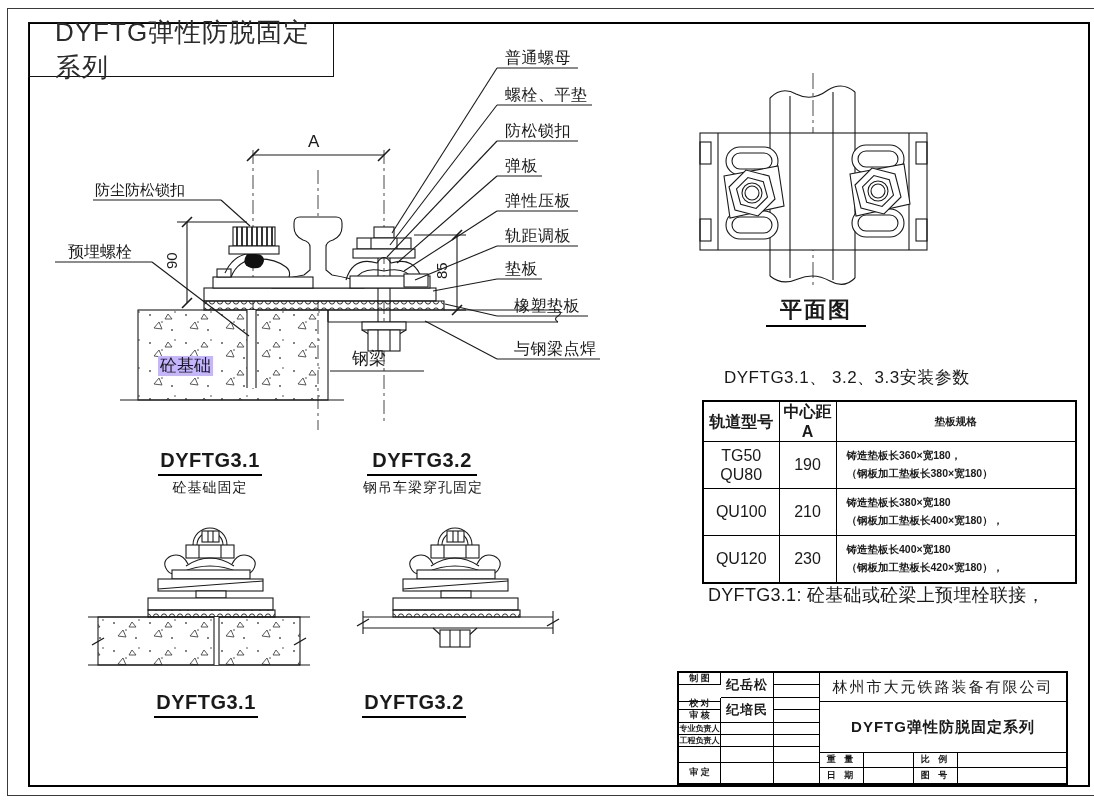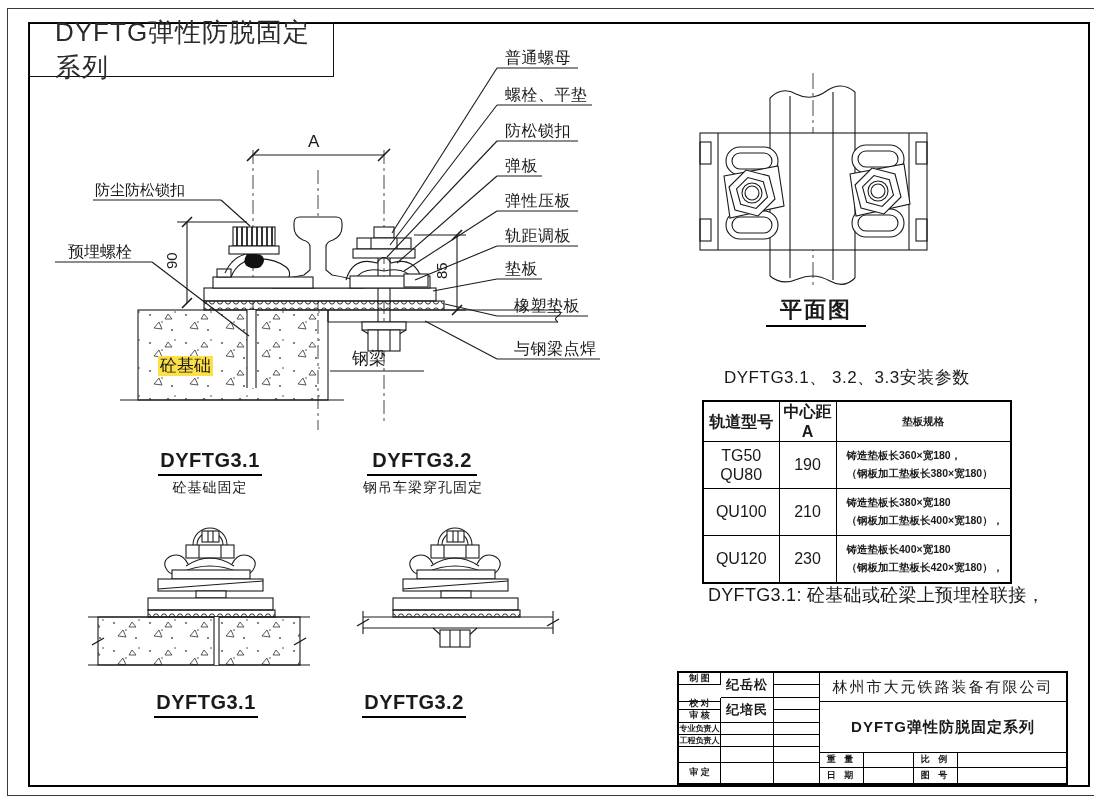--- a/index.html
+++ b/index.html
@@ -27,21 +27,21 @@
   .sec-sub { text-align:center; font-size:14px; letter-spacing:1px; }
   .bottom-label { text-align:center; font-weight:bold; font-size:20px; border-bottom:2.4px solid #000; padding-bottom:2px; letter-spacing:0.5px; }
   .tbl-title { left:724px; top:368px; width:240px; text-align:center; font-size:17px; letter-spacing:0.5px; }
   
   .ptable { left:702px; top:400px; border-collapse:collapse; table-layout:fixed; }
   .ptable td, .ptable th { border:1px solid #000; padding:0; box-sizing:border-box; vertical-align:middle; }
   .ptable { border:2px solid #000; }
   .ptable th { font-size:12.5px; font-weight:bold; height:24px; }
   .ptable .c-model { width:76px; text-align:center; font-size:16px; line-height:1.2; }
   .ptable .c-a { width:57px; text-align:center; font-size:16px; }
-  .ptable .c-spec { width:175px; font-size:10.5px; font-weight:bold; padding-left:10px; line-height:1.7; }
+  .ptable .c-spec { width:240px; font-size:10.5px; font-weight:bold; padding-left:10px; line-height:1.7; }
   .ptable tr.datarow { height:47px; }
   .note-line { font-size:18px; letter-spacing:0.3px; }
   
   .tblock { left:677px; top:671px; width:391px; height:114px; border:2px solid #000; box-sizing:border-box; }
   .tb-left { position:absolute; left:0; top:0; width:141px; height:110px; display:grid;
              grid-template-columns:42px 53px 46px; grid-template-rows:12.4px 12.4px 12.4px 12.4px 12.4px 12.4px 15.5px auto; }
   .tb-cell { border-right:1px solid #000; border-bottom:1px solid #000; display:flex; align-items:center; justify-content:center;
              font-size:9px; font-weight:bold; overflow:hidden; }
   .tb-cell.small { font-size:8px; }
   .tb-cell.name { font-size:13px; letter-spacing:1px; }
@@ -50,21 +50,21 @@
   .tb-company { height:29px; border-bottom:1px solid #000; display:flex; align-items:center; justify-content:center;
                 font-family:"Liberation Serif", serif; font-size:15px; letter-spacing:2px; box-sizing:border-box; }
   .tb-product { height:51px; border-bottom:1px solid #000; display:flex; align-items:center; justify-content:center;
                 font-size:15px; font-weight:bold; letter-spacing:1px; box-sizing:border-box; }
   .tb-bottom { display:grid; grid-template-columns:44px 50px 44px auto; grid-template-rows:14.5px auto; height:30px; }
   .tb-bcell { border-right:1px solid #000; border-bottom:1px solid #000; display:flex; align-items:center; justify-content:center;
               font-size:9px; font-weight:bold; letter-spacing:3px; }
   .tb-bcell.lastc { border-right:none; }
   .tb-bcell.lastr { border-bottom:none; }
   svg.lineart { position:absolute; left:0; top:0; pointer-events:none; }
-  .concrete-lbl { background:#fde047; padding:0 2px; }
+  .concrete-lbl { background:#c4b5fd; padding:0 2px; }
 </style>
 </head>
 <body>
 
 <div id="page">
 
   <div class="abs outer-frame"></div>
   <div class="abs inner-frame"></div>
 
   <svg class="lineart" width="1094" height="804" viewBox="0 0 1094 804">

